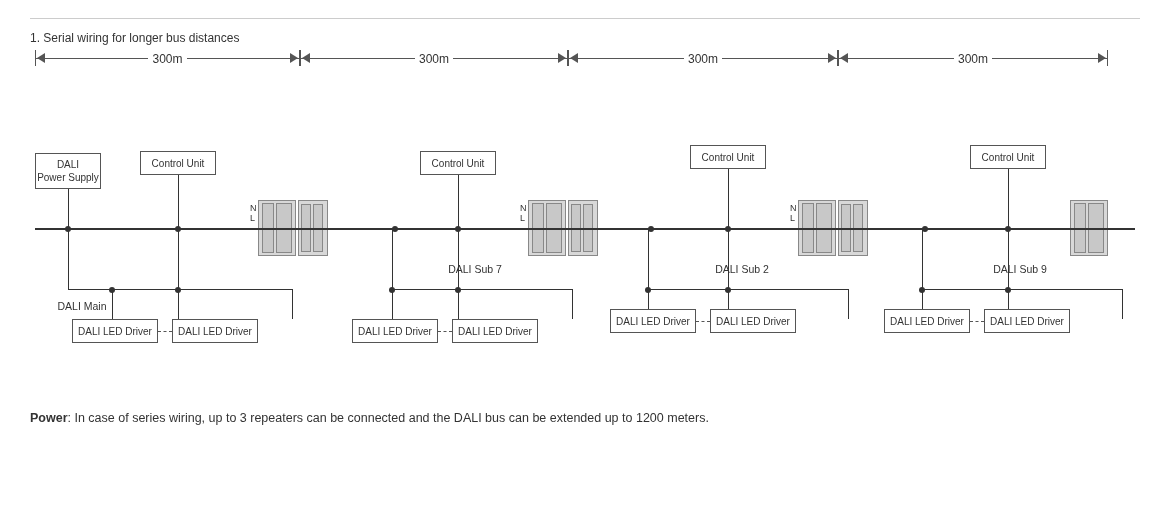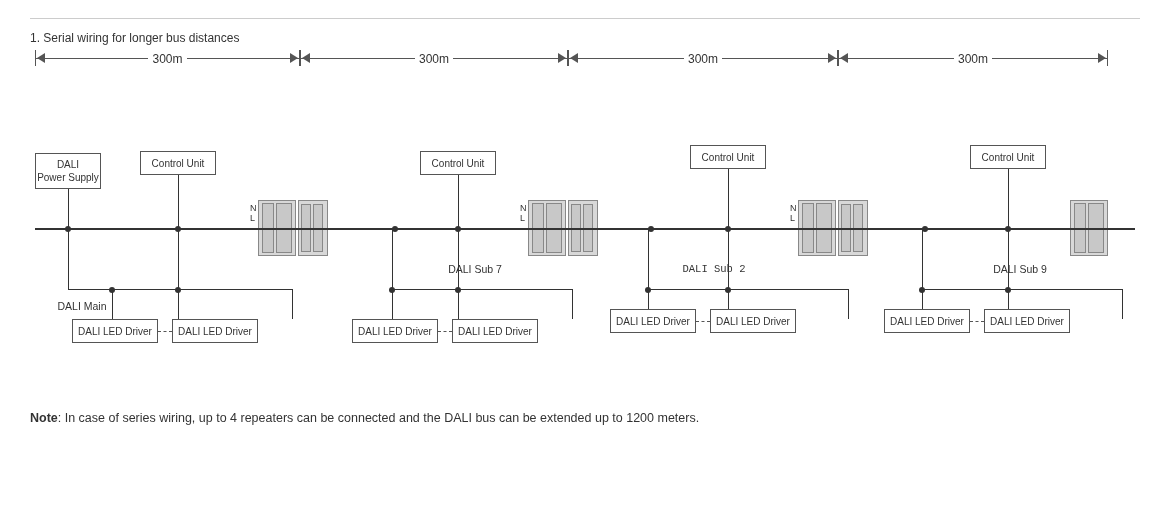--- a/index.html
+++ b/index.html
@@ -282,21 +282,21 @@
     <div class="v-line" style="left:698px; top:184px; height:60px;"></div>
 
     <div class="v-line" style="left:978px; top:124px; height:60px;"></div>
     <div class="dot" style="left:975px; top:181px;"></div>
     <div class="v-line" style="left:978px; top:184px; height:60px;"></div>
 
     <div class="diagram-label" style="left:405px; top:218px; width:80px;">
       <span>DALI Sub 7</span>
     </div>
 
-    <div class="diagram-label" style="left:644px; top:218px; width:80px;font-family:Liberation Mono, monospace;">
+    <div class="diagram-label" style="left:672px; top:218px; width:80px;">
       <span>DALI Sub 2</span>
     </div>
 
     <div class="diagram-label" style="left:950px; top:218px; width:80px;">
       <span>DALI Sub 9</span>
     </div>
 
     <div class="h-line" style="left:82px; top:244px; width:180px;"></div>
     <div class="v-line" style="left:82px; top:244px; height:30px;"></div>
     <div class="v-line" style="left:148px; top:244px; height:30px;"></div>
@@ -364,15 +364,15 @@
     <div class="v-line" style="left:362px; top:183px; height:62px;"></div>
     <div class="v-line" style="left:618px; top:183px; height:62px;"></div>
     <div class="v-line" style="left:892px; top:183px; height:62px;"></div>
 
     <div class="v-line" style="left:38px; top:183px; height:62px;"></div>
     <div class="h-line" style="left:38px; top:244px; width:110px;"></div>
 
   </div>
 
   <div class="note-area">
-    <span class="note-bold">Note</span><span>: In case of series wiring, up to 4 repeaters can be connected and the DALI bus can be extended up to 1200 meters.</span>
+    <span class="note-bold">Power</span><span>: In case of series wiring, up to 3 repeaters can be connected and the DALI bus can be extended up to 1200 meters.</span>
   </div>
 </div>
 
 </body></html>

